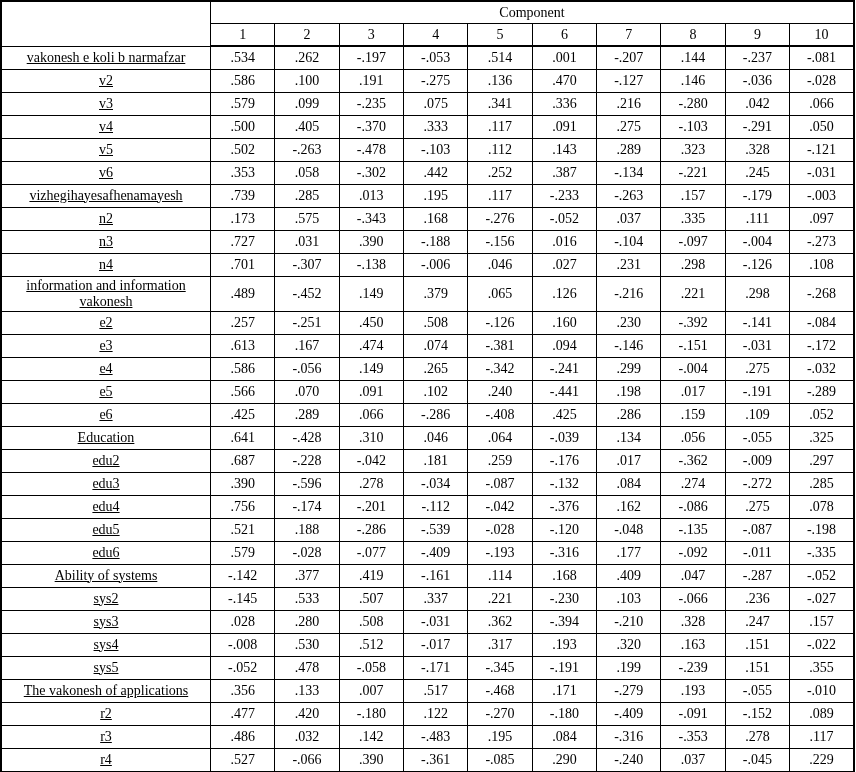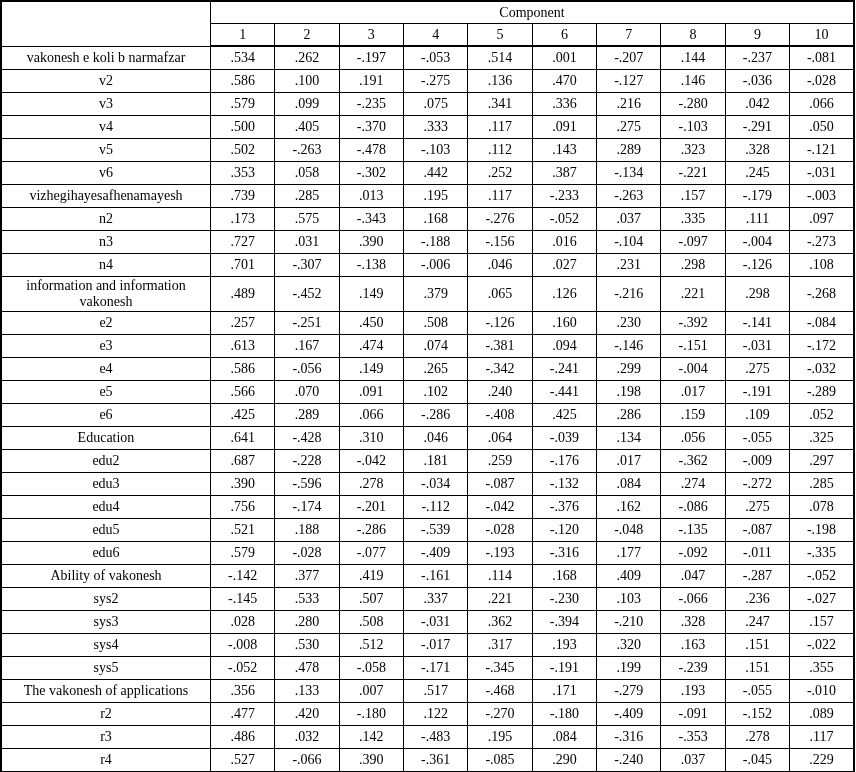--- a/index.html
+++ b/index.html
@@ -31,21 +31,21 @@
     padding: 0 2px;
     font-weight: normal;
     line-height: 16px;
     overflow: hidden;
   }
   table.matrix { border: 2px solid #000000; }
   table.matrix thead th { height: 21px; }
   table.matrix thead tr.col-row th { border-bottom: 2px solid #000000; }
   th.corner { width: 204px; border-bottom: 2px solid #000000; }
   table.matrix tbody td { height: 20px; }
-  table.matrix tbody td.row-label { padding: 1px 2px; }
+  table.matrix tbody td.row-label { padding: 1px 2px; text-decoration: underline; }
 </style>
 </head>
 <body>
 
 <div class="page">
 
   <table class="matrix">
     <thead>
       <tr>
         <th class="corner" rowspan="2"></th>
@@ -345,21 +345,21 @@
           <td>-.077</td>
           <td>-.409</td>
           <td>-.193</td>
           <td>-.316</td>
           <td>.177</td>
           <td>-.092</td>
           <td>-.011</td>
           <td>-.335</td>
         </tr>
         <tr>
-          <td class="row-label">Ability of vakonesh</td>
+          <td class="row-label">Ability of systems</td>
           <td>-.142</td>
           <td>.377</td>
           <td>.419</td>
           <td>-.161</td>
           <td>.114</td>
           <td>.168</td>
           <td>.409</td>
           <td>.047</td>
           <td>-.287</td>
           <td>-.052</td>

